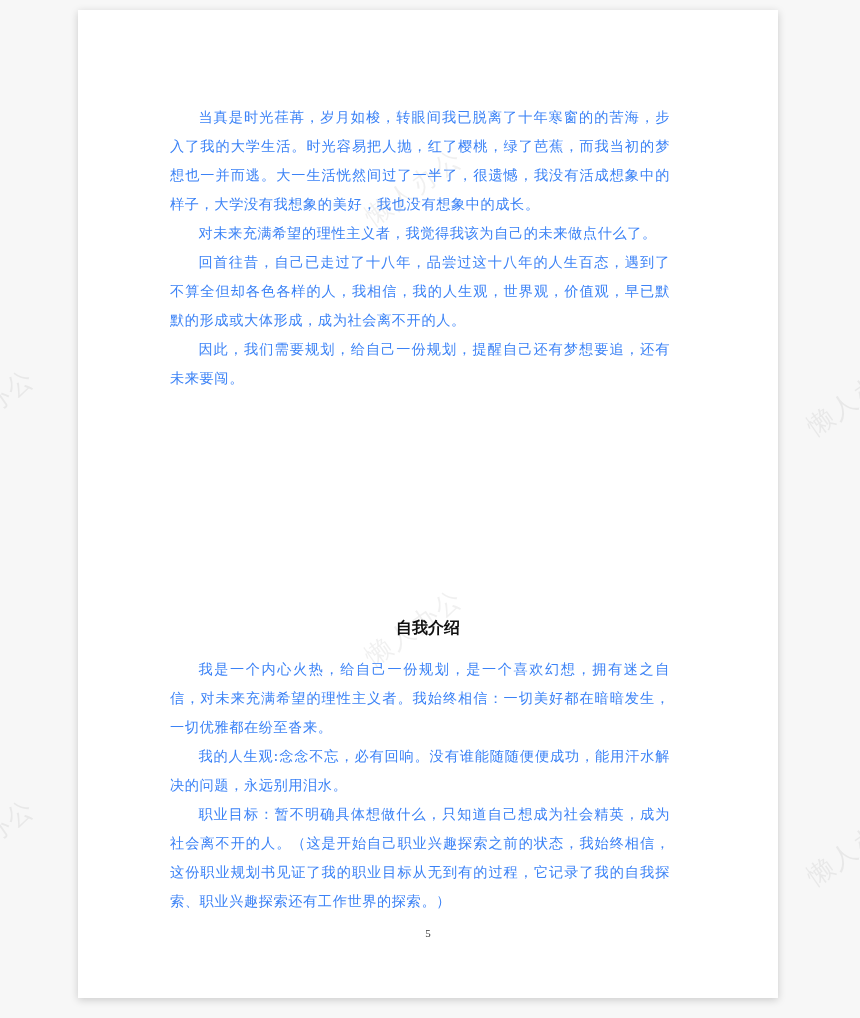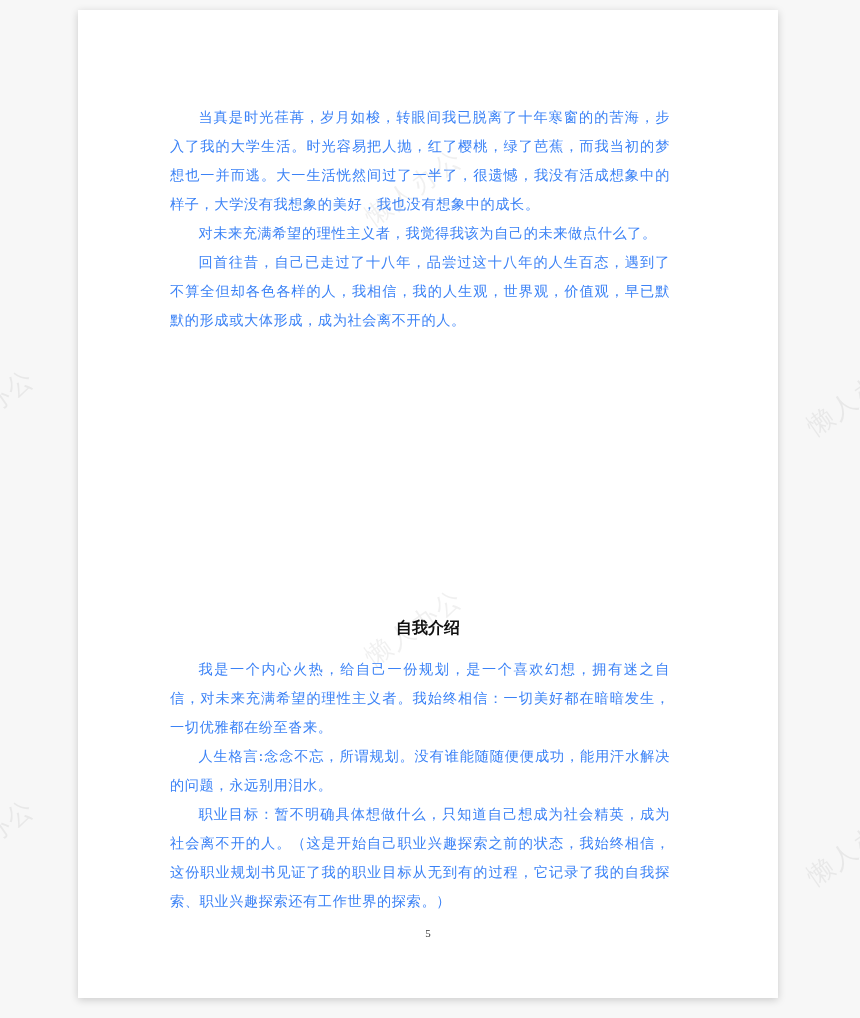--- a/index.html
+++ b/index.html
@@ -83,24 +83,25 @@
 
 <div class="page">
 
   <div class="watermark" style="left:280px; top:160px;">懒人办公</div>
   <div class="watermark" style="left:280px; top:600px;">懒人办公</div>
 
   <div class="content block1">
     <p class="para">当真是时光荏苒，岁月如梭，转眼间我已脱离了十年寒窗的的苦海，步入了我的大学生活。时光容易把人抛，红了樱桃，绿了芭蕉，而我当初的梦想也一并而逃。大一生活恍然间过了一半了，很遗憾，我没有活成想象中的样子，大学没有我想象的美好，我也没有想象中的成长。</p>
     <p class="para">对未来充满希望的理性主义者，我觉得我该为自己的未来做点什么了。</p>
     <p class="para">回首往昔，自己已走过了十八年，品尝过这十八年的人生百态，遇到了不算全但却各色各样的人，我相信，我的人生观，世界观，价值观，早已默默的形成或大体形成，成为社会离不开的人。</p>
+    <p class="para">因此，我们需要规划，给自己一份规划，提醒自己还有梦想要追，还有未来要闯。</p>
   </div>
 
   <div class="heading">自我介绍</div>
 
   <div class="content block2">
     <p class="para">我是一个内心火热，给自己一份规划，是一个喜欢幻想，拥有迷之自信，对未来充满希望的理性主义者。我始终相信：一切美好都在暗暗发生，一切优雅都在纷至沓来。</p>
-    <p class="para">人生格言:念念不忘，所谓规划。没有谁能随随便便成功，能用汗水解决的问题，永远别用泪水。</p>
+    <p class="para">我的人生观:念念不忘，必有回响。没有谁能随随便便成功，能用汗水解决的问题，永远别用泪水。</p>
     <p class="para">职业目标：暂不明确具体想做什么，只知道自己想成为社会精英，成为社会离不开的人。（这是开始自己职业兴趣探索之前的状态，我始终相信，这份职业规划书见证了我的职业目标从无到有的过程，它记录了我的自我探索、职业兴趣探索还有工作世界的探索。）</p>
   </div>
 
   <div class="page-number">5</div>
 </div>
 
 </body></html>

